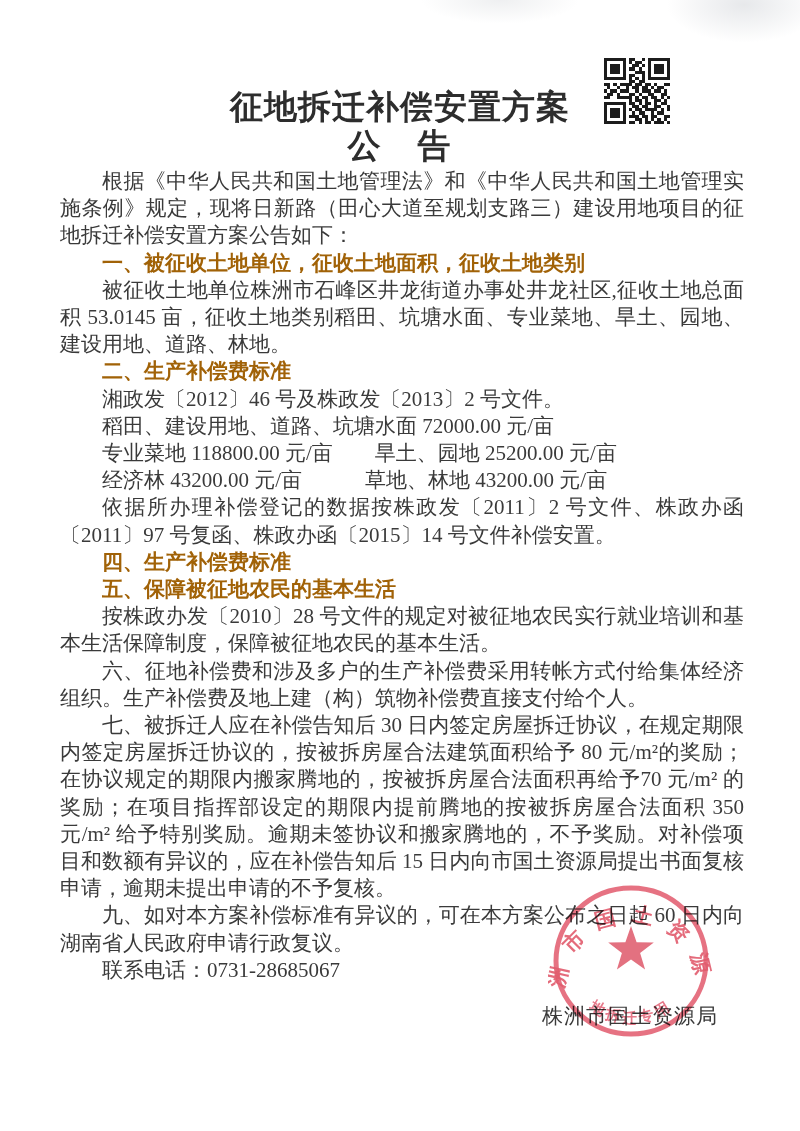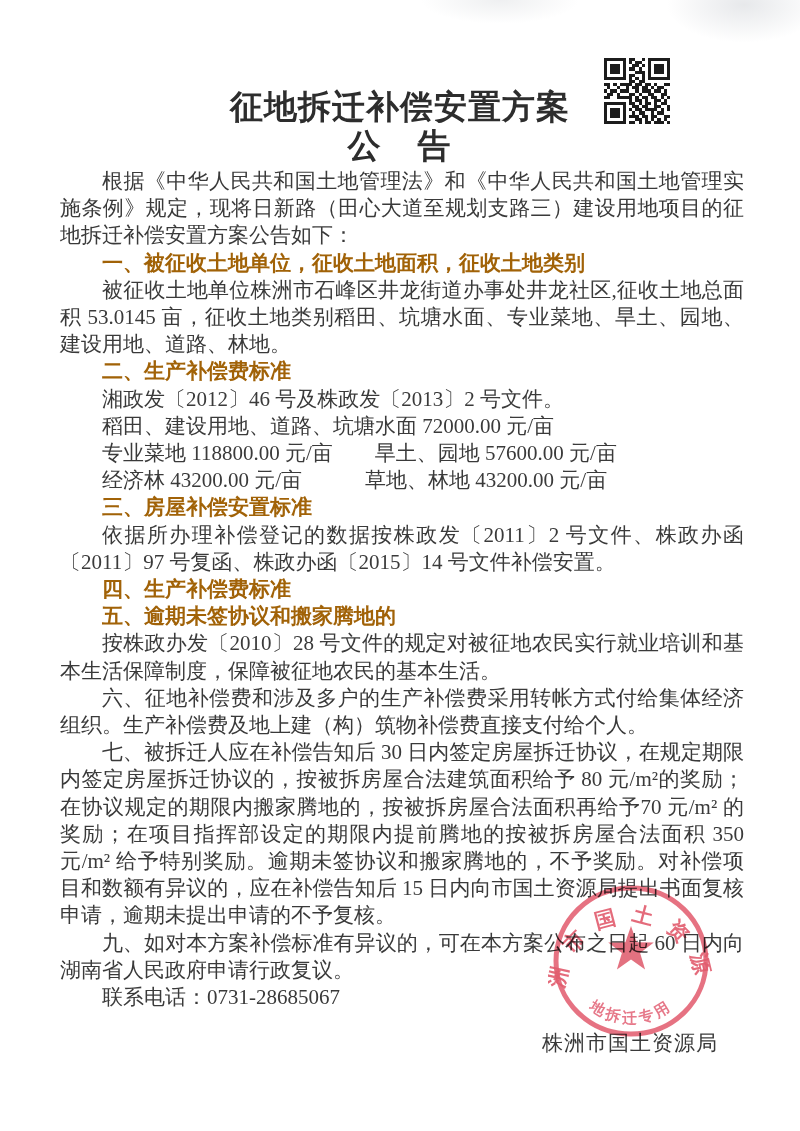--- a/index.html
+++ b/index.html
@@ -323,26 +323,25 @@
   <h1 class="doc-title">征地拆迁补偿安置方案</h1>
   <h2 class="doc-subtitle">公　告</h2>
 
   <div class="doc-body">
       <p class="">根据《中华人民共和国土地管理法》和《中华人民共和国土地管理实施条例》规定，现将日新路（田心大道至规划支路三）建设用地项目的征地拆迁补偿安置方案公告如下：</p>
       <p class="heading">一、被征收土地单位，征收土地面积，征收土地类别</p>
       <p class="">被征收土地单位株洲市石峰区井龙街道办事处井龙社区,征收土地总面积 53.0145 亩，征收土地类别稻田、坑塘水面、专业菜地、旱土、园地、建设用地、道路、林地。</p>
       <p class="heading">二、生产补偿费标准</p>
       <p class="">湘政发〔2012〕46 号及株政发〔2013〕2 号文件。</p>
       <p class="">稻田、建设用地、道路、坑塘水面 72000.00 元/亩</p>
-      <p class="">专业菜地 118800.00 元/亩　　旱土、园地 57600.00 元/亩</p>
+      <p class="">专业菜地 118800.00 元/亩　　旱土、园地 25200.00 元/亩</p>
       <p class="">经济林 43200.00 元/亩　　　草地、林地 43200.00 元/亩</p>
-      <p class="heading">三、房屋补偿安置标准</p>
       <p class="">依据所办理补偿登记的数据按株政发〔2011〕2 号文件、株政办函〔2011〕97 号复函、株政办函〔2015〕14 号文件补偿安置。</p>
       <p class="heading">四、生产补偿费标准</p>
-      <p class="heading">五、逾期未签协议和搬家腾地的</p>
+      <p class="heading">五、保障被征地农民的基本生活</p>
       <p class="">按株政办发〔2010〕28 号文件的规定对被征地农民实行就业培训和基本生活保障制度，保障被征地农民的基本生活。</p>
       <p class="">六、征地补偿费和涉及多户的生产补偿费采用转帐方式付给集体经济组织。生产补偿费及地上建（构）筑物补偿费直接支付给个人。</p>
       <p class="">七、被拆迁人应在补偿告知后 30 日内签定房屋拆迁协议，在规定期限内签定房屋拆迁协议的，按被拆房屋合法建筑面积给予 80 元/m²的奖励；在协议规定的期限内搬家腾地的，按被拆房屋合法面积再给予70 元/m² 的奖励；在项目指挥部设定的期限内提前腾地的按被拆房屋合法面积 350 元/m² 给予特别奖励。逾期未签协议和搬家腾地的，不予奖励。对补偿项目和数额有异议的，应在补偿告知后 15 日内向市国土资源局提出书面复核申请，逾期未提出申请的不予复核。</p>
       <p class="">九、如对本方案补偿标准有异议的，可在本方案公布之日起 60 日内向湖南省人民政府申请行政复议。</p>
       <p class="">联系电话：0731-28685067</p>
     </div>
 
   <div class="signature">
     <div class="sig-agency">株洲市国土资源局</div>
 

